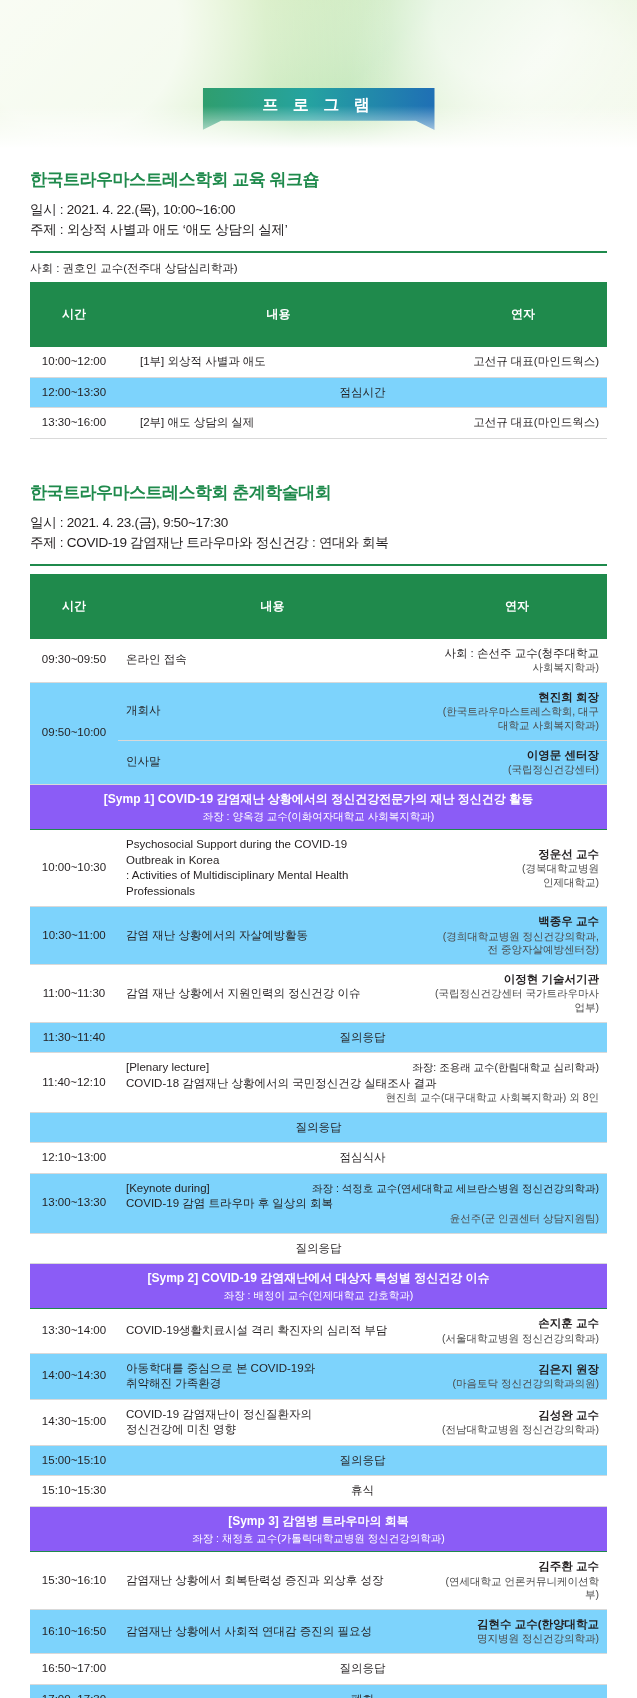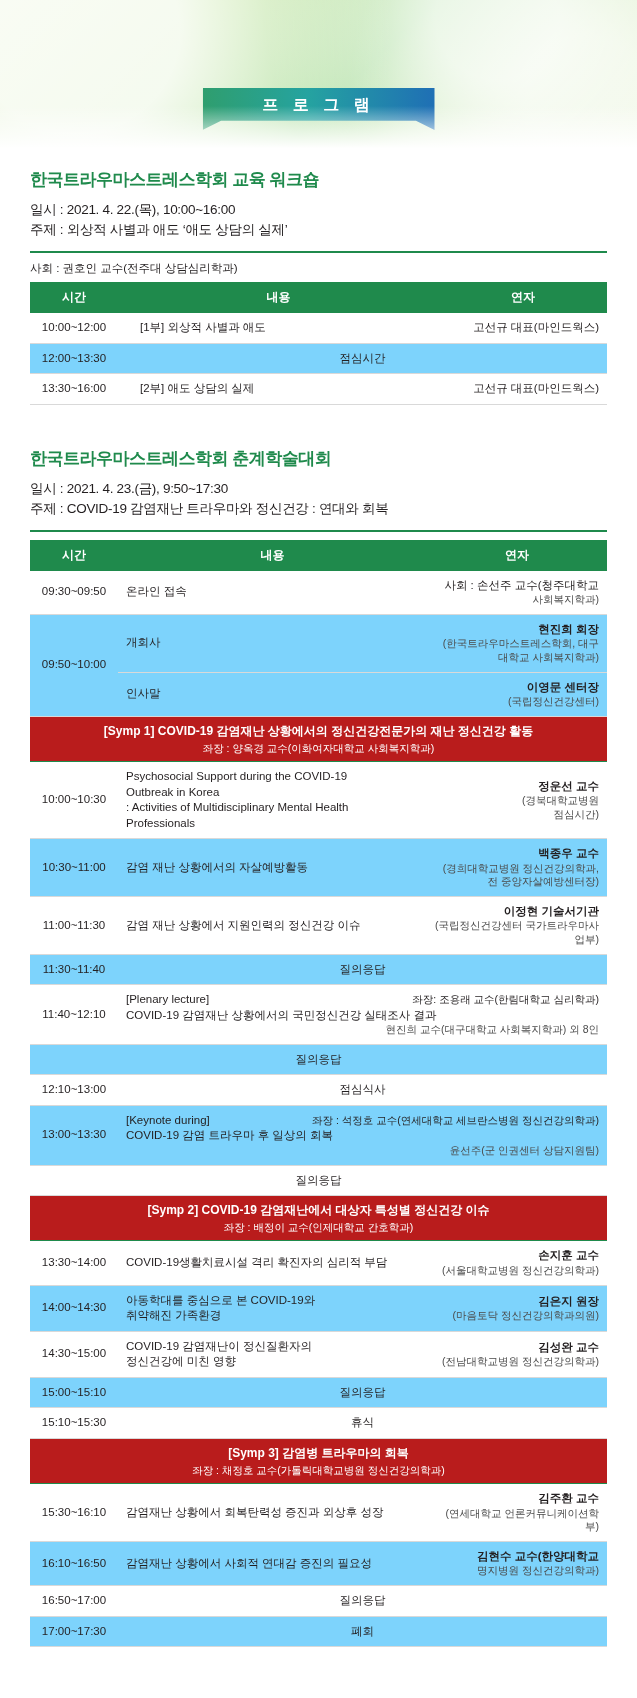--- a/index.html
+++ b/index.html
@@ -57,37 +57,37 @@
   .sec-line { font-size:13.5px; color:#231f20; margin: 2px 0; letter-spacing:-0.3px;}
   .sec-line.b { font-weight:normal; }
   .rule { height:2px; background:#1f8a4c; margin: 12px 0 8px 0; }
   .chair-line {
     text-align:left; font-size:11.5px; color:#231f20; margin: 4px 0 6px 0;
   }
 
   table { width:100%; border-collapse: collapse; font-size:11.5px; }
   thead th {
     background:#1f8a4c; color:#fff; font-size:12px; font-weight:bold;
-    padding:7px 4px; text-align:center; border:none;
+    padding:24px 4px; text-align:center; border:none;
   }
   tbody td {
     border-bottom:1px solid #d9d9d9;
     padding:7px 8px;
     vertical-align: middle;
     line-height: 1.35;
   }
   tbody tr.alt td { background:#7dd3fc; }
   td.time { width:88px; text-align:center; white-space:nowrap; color:#231f20; }
   td.body { }
   td.spk { width:168px; text-align:right; }
   td.full { text-align:center; }
   .sub { font-size:10.5px; color:#4a4a4a; display:block; line-height:1.3; }
   .strong { font-weight:bold; }
   .green-row td {
-    background:#b91c1c; color:#fff; text-align:center; padding:6px 20px;
+    background:#8b5cf6; color:#fff; text-align:center; padding:6px 20px;
     border-bottom:1px solid #1f8a4c;
   }
   .green-row .t1 { font-size:12px; font-weight:bold; display:block; }
   .green-row .t2 { font-size:10.5px; display:block; margin-top:2px; }
   .w1 { width:88px; }
   table.t1 td.body { text-align:left; padding-left:22px; }
   .spacer { height:26px; }
   .inline-chair { font-size:10.5px; color:#231f20; }
 </style>
 </head>
@@ -185,21 +185,21 @@
         </tr>
 
         <tr>
           <td class="time">10:00~10:30</td>
           <td class="body" style="white-space:pre-line">Psychosocial Support during the COVID-19
 Outbreak in Korea
 : Activities of Multidisciplinary Mental Health Professionals</td>
           <td class="spk">
             <span class="strong">정운선 교수</span>
             <span class="sub" style="white-space:pre-line">(경북대학교병원
-점심시간)</span>
+인제대학교)</span>
           </td>
         </tr>
 
         <tr class="alt">
           <td class="time">10:30~11:00</td>
           <td class="body">감염 재난 상황에서의 자살예방활동</td>
           <td class="spk">
             <span class="strong">백종우 교수</span>
             <span class="sub" style="white-space:pre-line">(경희대학교병원 정신건강의학과,
 전 중앙자살예방센터장)</span>
@@ -220,21 +220,21 @@
           <td class="full" colspan="2">질의응답</td>
         </tr>
 
         <tr>
           <td class="time">11:40~12:10</td>
           <td class="body" colspan="2">
             <div style="position:relative">
               <span>[Plenary lecture]</span>
               <span class="inline-chair" style="float:right">좌장: 조용래 교수(한림대학교 심리학과)</span>
             </div>
-            <div>COVID-19 감염재난 상황에서의 국민정신건강 실태조사 결과</div>
+            <div>COVID-18 감염재난 상황에서의 국민정신건강 실태조사 결과</div>
             <div class="sub" style="text-align:right">현진희 교수(대구대학교 사회복지학과) 외 8인</div>
           </td>
         </tr>
 
         <tr class="alt">
           <td class="full" colspan="3">질의응답</td>
         </tr>
 
         <tr>
           <td class="time">12:10~13:00</td>

